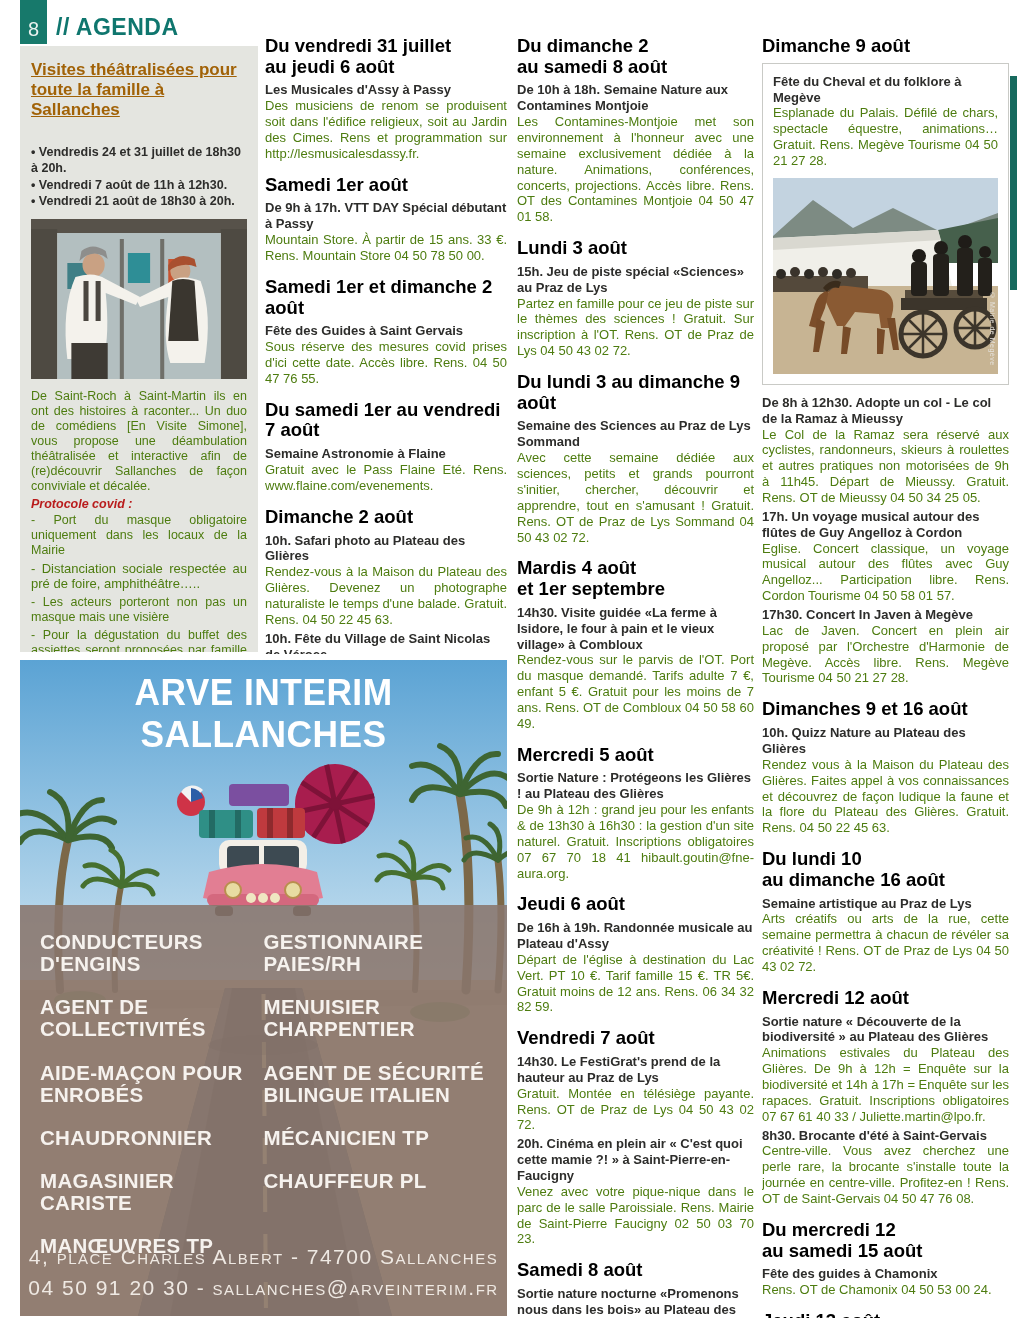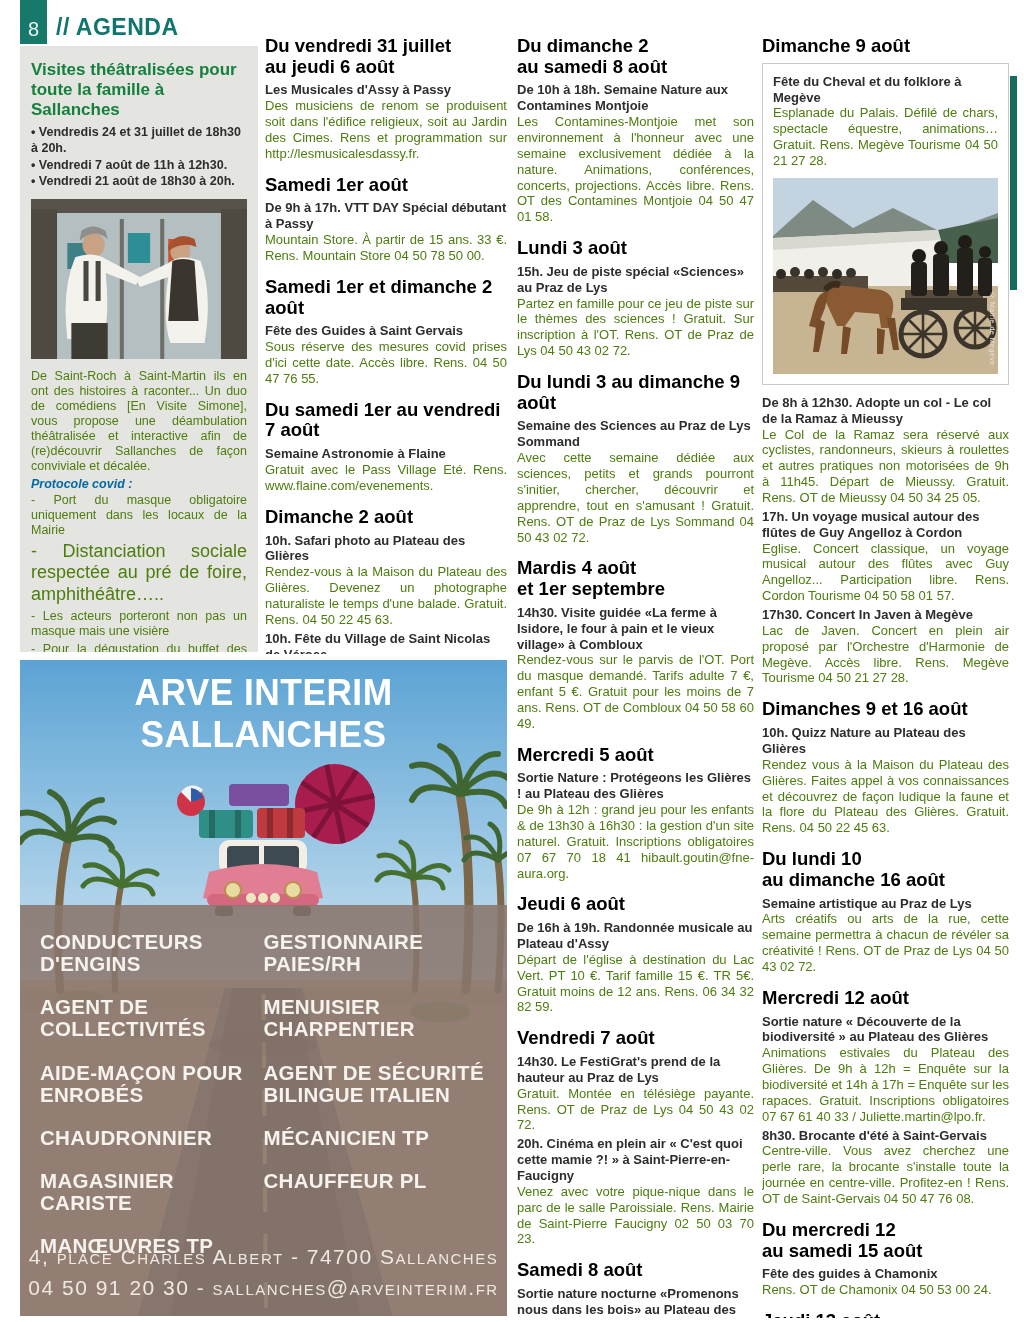--- a/index.html
+++ b/index.html
@@ -24,25 +24,25 @@
     margin:13px 0 5px;white-space:pre-line;
   }
   .h.first{margin-top:0;}
   .t{font-weight:700;color:#2d2d2b;font-size:13px;line-height:1.22;margin:0;}
   .b{color:#4d7c0f;font-size:13px;line-height:1.22;margin:0 0 3px;text-align:justify;}
   
   .feature{
     position:absolute;left:20px;top:46px;width:238px;height:606px;background:#e4e5e0;
     box-sizing:border-box;padding:12px 11px;overflow:hidden;
   }
-  .feature .ftitle{color:#15803d;font-weight:700;font-size:17px;line-height:1.18;margin:2px 0 4px;}
+  .feature .ftitle{color:#a16207;font-weight:700;font-size:17px;line-height:1.18;margin:2px 0 24px;text-decoration:underline;}
   .feature .bullet{font-weight:700;color:#2d2d2b;font-size:12.5px;line-height:1.3;margin:0;}
   .feature .photo{width:100%;height:160px;margin:10px 0 10px;display:block;}
   .feature .b{font-size:12.5px;line-height:1.2;}
-  .feature .ptitle{font-weight:700;font-style:italic;color:#0369a1;font-size:12.5px;line-height:1.25;margin:2px 0 0;}
+  .feature .ptitle{font-weight:700;font-style:italic;color:#b91c1c;font-size:12.5px;line-height:1.25;margin:2px 0 0;}
   
   .ad{position:absolute;left:20px;top:660px;width:487px;height:656px;overflow:hidden;}
   .ad svg.scene{position:absolute;left:0;top:0;width:100%;height:100%;}
   .ad-title{
     position:absolute;left:0;top:12px;width:100%;text-align:center;color:#ffffff;
     font-size:36px;font-weight:700;letter-spacing:.5px;transform:scaleX(.98);
   }
   .ad-overlay{
     position:absolute;left:0;top:245px;right:0;bottom:0;
     background:rgba(137,117,108,.88);box-sizing:border-box;padding:18px 20px 10px;
@@ -109,21 +109,21 @@
     <rect x="40" y="124" width="36" height="36" fill="#3e3a34"></rect>
 
     <ellipse cx="148" cy="52" rx="10" ry="11" fill="#c9a183"></ellipse>
     <path d="M136 46 q10 -14 26 -6 l2 8 q-14 -6 -28 4 z" fill="#a9502f"></path>
     <path d="M168 62 q-20 -8 -32 2 l-32 16 4 8 28 -10 q-6 42 2 66 l34 0 q8 -50 -4 -82 z" fill="#f4f2ec"></path>
     <path d="M140 62 q10 -4 22 0 l4 60 -30 0 z" fill="#3a362f"></path>
   </svg>
   <p class="b">De Saint-Roch à Saint-Martin ils en ont des histoires à raconter... Un duo de comédiens [En Visite Simone], vous propose une déambulation théâtralisée et interactive afin de (re)découvrir Sallanches de façon conviviale et décalée.</p>
   <p class="ptitle">Protocole covid :</p>
   <p class="b" style="font-size:12.5px">- Port du masque obligatoire uniquement dans les locaux de la Mairie</p>
-  <p class="b" style="font-size:18px">- Distanciation sociale respectée au pré de foire, amphithéâtre…..</p>
+  <p class="b" style="font-size:13px">- Distanciation sociale respectée au pré de foire, amphithéâtre…..</p>
   <p class="b" style="font-size:12.5px">- Les acteurs porteront non pas un masque mais une visière</p>
   <p class="b" style="font-size:12.5px">- Pour la dégustation du buffet des assiettes seront proposées par famille à la place des plateaux …..</p>
 
 </div>
 
 <div class="col col2">
   <h3 class="h first">Du vendredi 31 juillet
 au jeudi 6 août</h3>
   <p class="t">Les Musicales d'Assy à Passy</p>
   <p class="b">Des musiciens de renom se produisent soit dans l'édifice religieux, soit au Jardin des Cimes. Rens et programmation sur http://lesmusicalesdassy.fr.</p>
@@ -131,21 +131,21 @@
   <h3 class="h">Samedi 1er août</h3>
   <p class="t">De 9h à 17h. VTT DAY Spécial débutant à Passy</p>
   <p class="b">Mountain Store. À partir de 15 ans. 33 €. Rens. Mountain Store 04 50 78 50 00.</p>
 
   <h3 class="h">Samedi 1er et dimanche 2 août</h3>
   <p class="t">Fête des Guides à Saint Gervais</p>
   <p class="b">Sous réserve des mesures covid prises d'ici cette date. Accès libre. Rens. 04 50 47 76 55.</p>
 
   <h3 class="h">Du samedi 1er au vendredi 7 août</h3>
   <p class="t">Semaine Astronomie à Flaine</p>
-  <p class="b">Gratuit avec le Pass Village Eté. Rens. www.flaine.com/evenements.</p>
+  <p class="b">Gratuit avec le Pass Flaine Eté. Rens. www.flaine.com/evenements.</p>
 
   <h3 class="h">Dimanche 2 août</h3>
   <p class="t">10h. Safari photo au Plateau des Glières</p>
   <p class="b">Rendez-vous à la Maison du Plateau des Glières. Devenez un photographe naturaliste le temps d'une balade. Gratuit. Rens. 04 50 22 45 63.</p>
   <p class="t">10h. Fête du Village de Saint Nicolas de Véroce</p>
 
 </div>
 
 <div class="col col3">
   <h3 class="h first">Du dimanche 2

